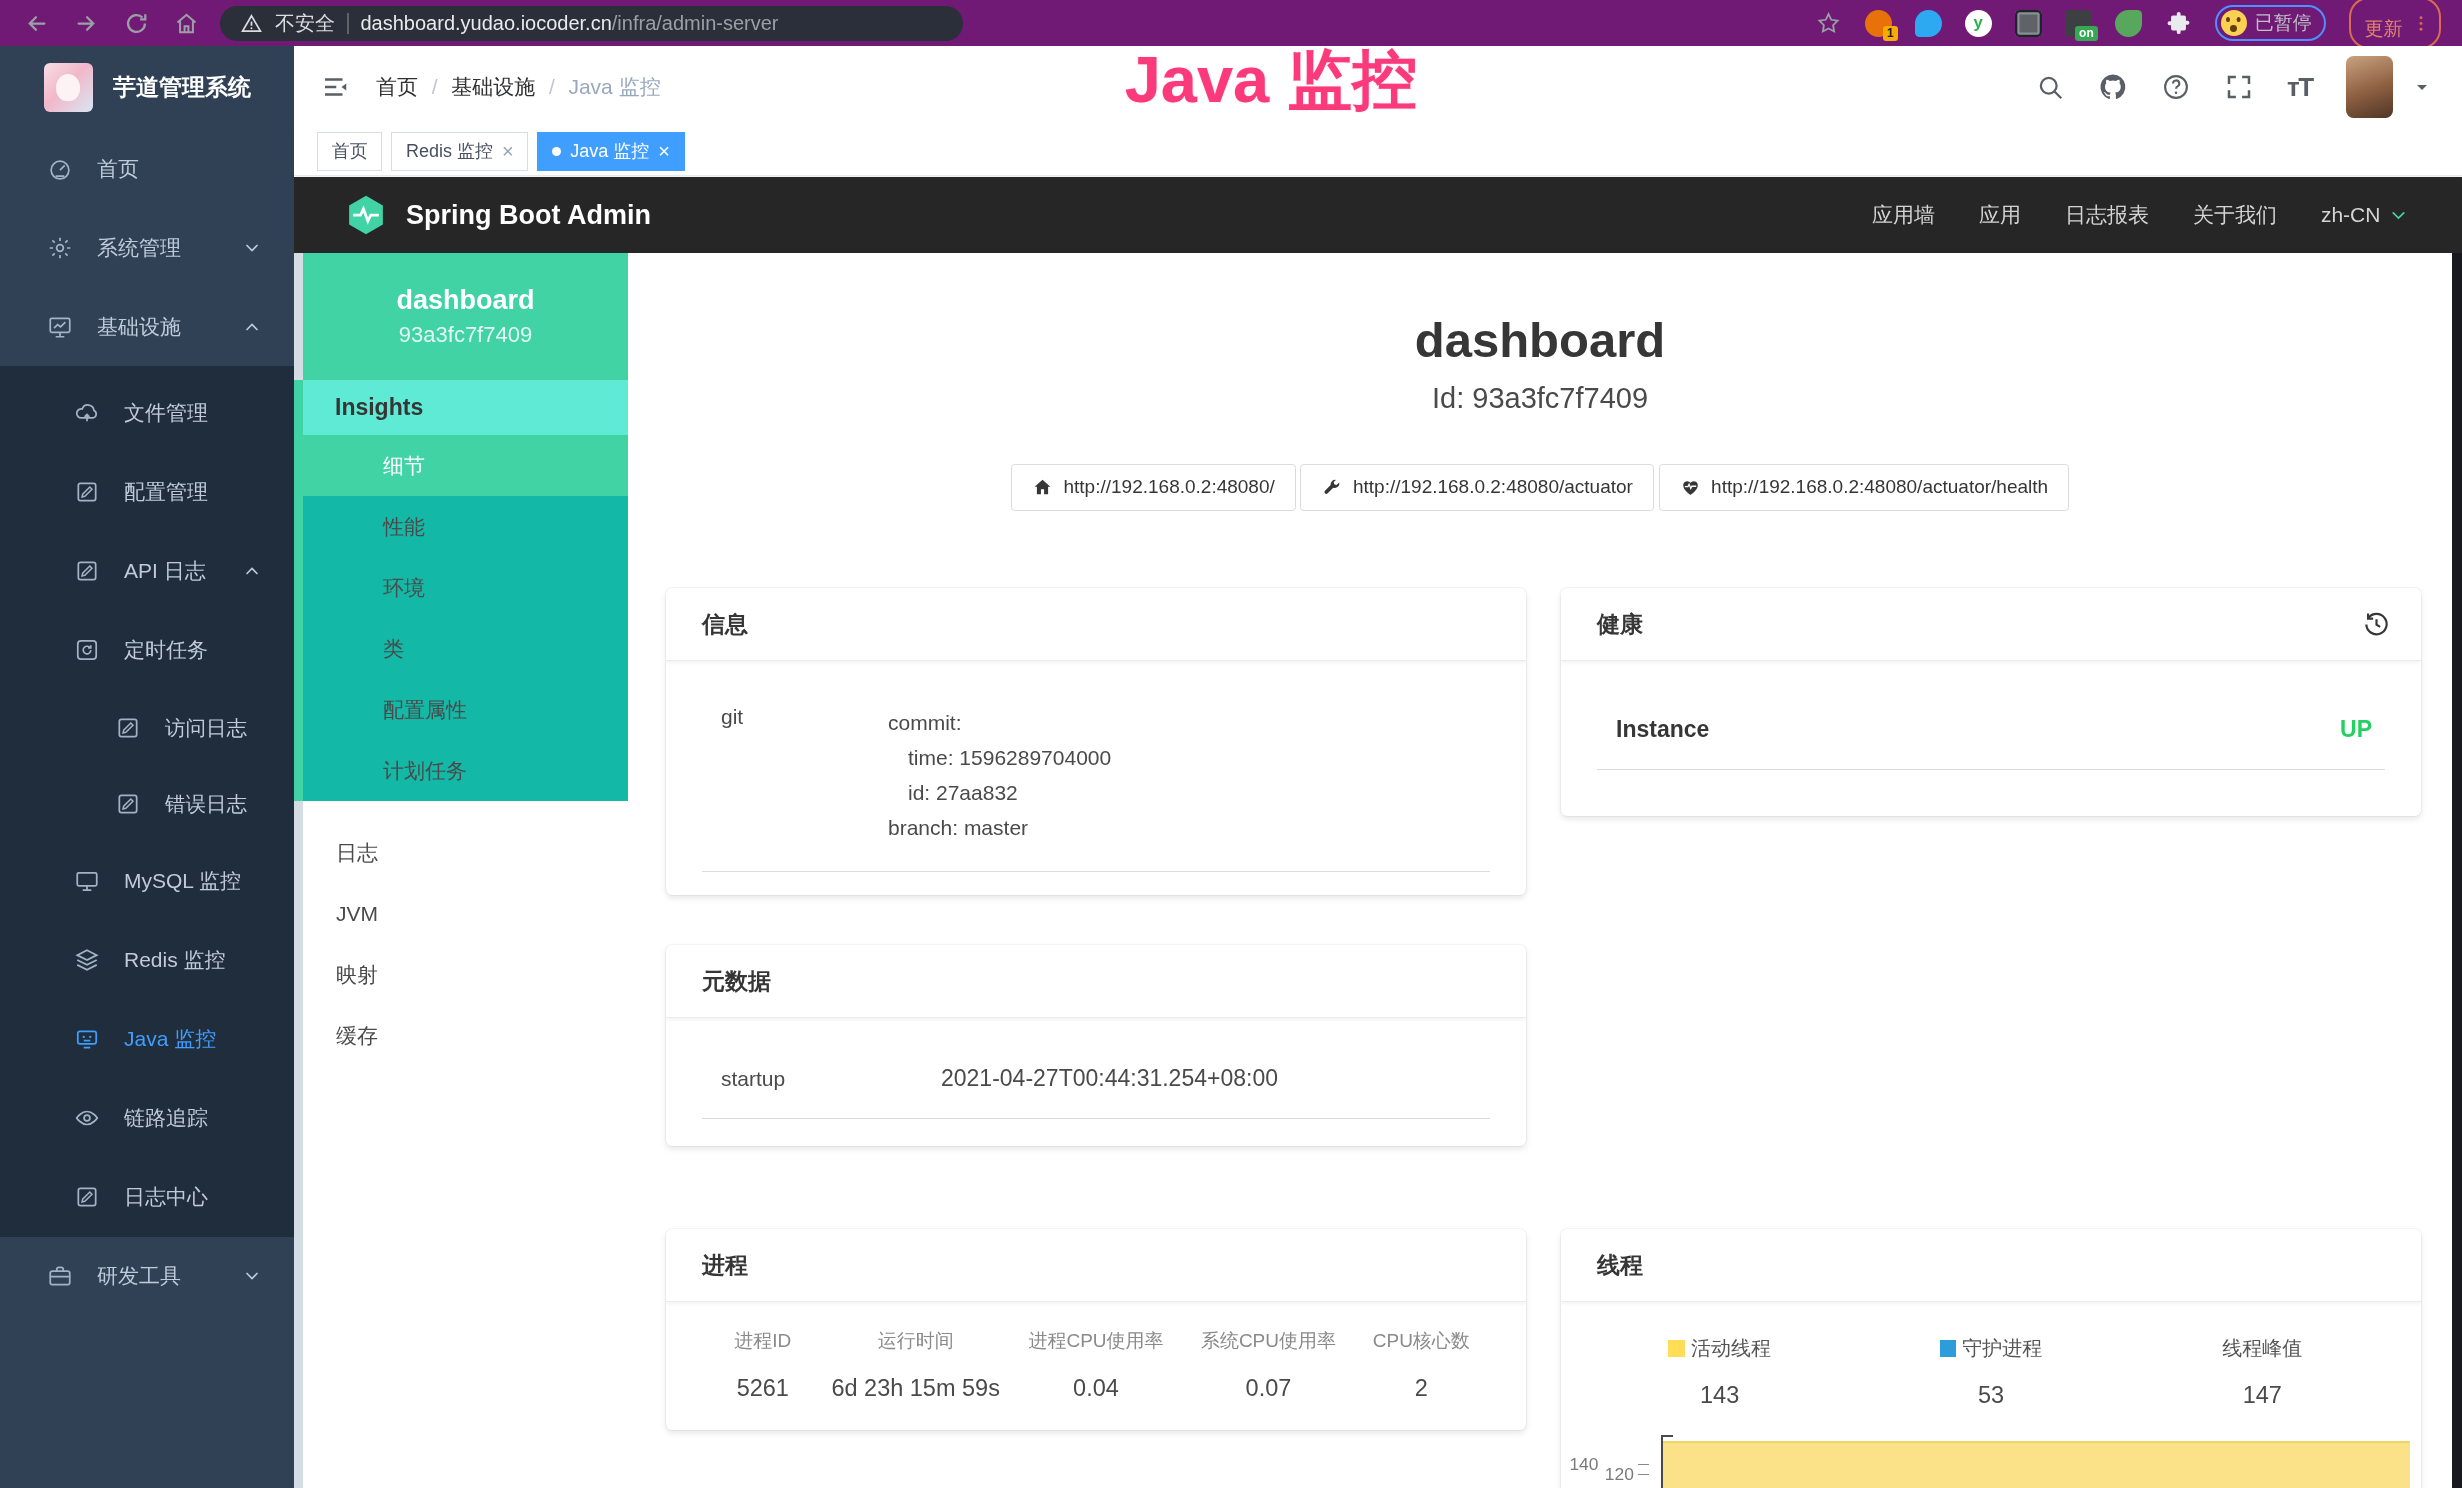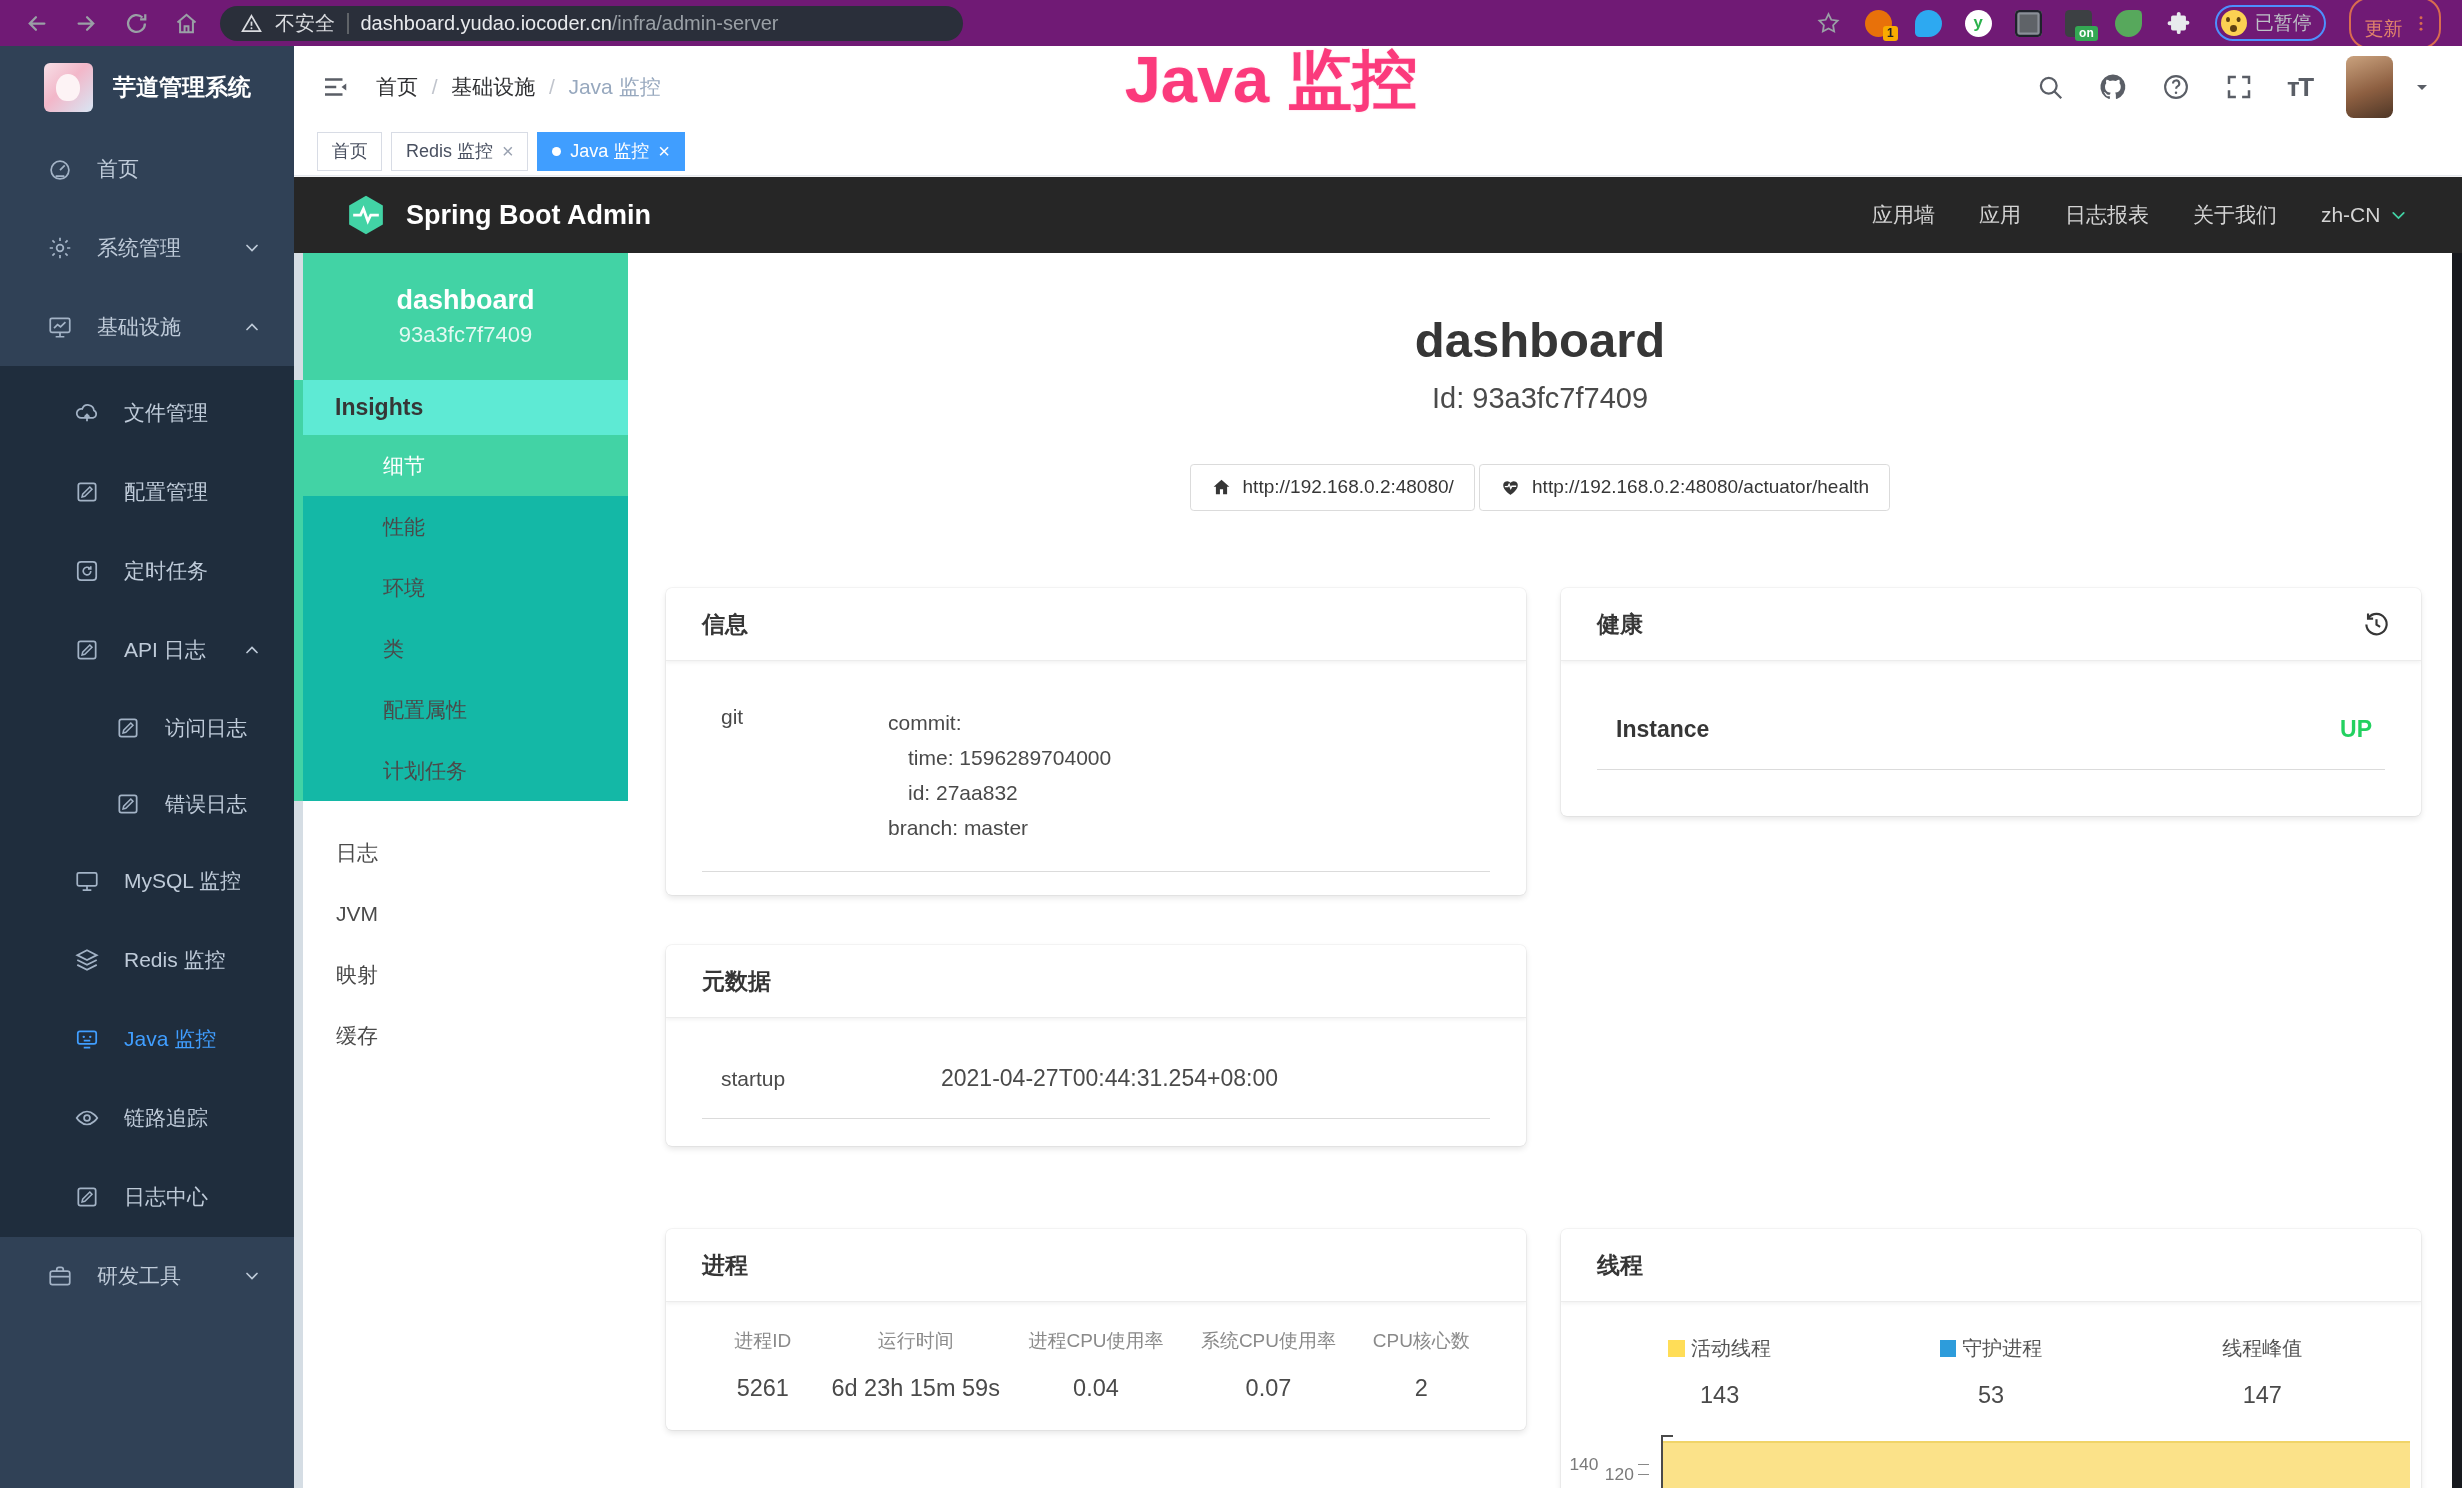--- a/index.html
+++ b/index.html
@@ -393,32 +393,32 @@
         <span>文件管理</span>
       </div>
       <div class="mi sub">
         <svg class="ic micon" viewBox="0 0 34 34" width="26" height="26">
             <use href="#i-edit"></use>
           </svg>
         <span>配置管理</span>
       </div>
       <div class="mi sub">
         <svg class="ic micon" viewBox="0 0 34 34" width="26" height="26">
-            <use href="#i-timer"></use>
-          </svg>
-        <span>定时任务</span>
-      </div>
-      <div class="mi sub">
-        <svg class="ic micon" viewBox="0 0 34 34" width="26" height="26">
             <use href="#i-edit"></use>
           </svg>
         <span>API 日志</span>
         <svg class="ic chev" viewBox="0 0 26 26" width="20" height="20">
             <use href="#i-chevu"></use>
           </svg>
+      </div>
+      <div class="mi sub">
+        <svg class="ic micon" viewBox="0 0 34 34" width="26" height="26">
+            <use href="#i-timer"></use>
+          </svg>
+        <span>定时任务</span>
       </div>
       <div class="mi sub2">
         <svg class="ic micon" viewBox="0 0 34 34" width="26" height="26">
             <use href="#i-edit"></use>
           </svg>
         <span>访问日志</span>
       </div>
       <div class="mi sub2">
         <svg class="ic micon" viewBox="0 0 34 34" width="26" height="26">
             <use href="#i-edit"></use>
@@ -567,20 +567,26 @@
     <div class="m-id">Id: 93a3fc7f7409</div>
     <div class="linksrow">
       <div class="lbtn">
         <svg class="ic lic" viewBox="0 0 28 28" width="21" height="21">
             <use href="#i-homes"></use>
           </svg>
         <span>http://192.168.0.2:48080/</span>
       </div>
       <div class="lbtn">
         <svg class="ic lic" viewBox="0 0 28 28" width="21" height="21">
+            <use href="#i-wrench"></use>
+          </svg>
+        <span>http://192.168.0.2:48080/actuator</span>
+      </div>
+      <div class="lbtn">
+        <svg class="ic lic" viewBox="0 0 28 28" width="21" height="21">
             <use href="#i-heart"></use>
           </svg>
         <span>http://192.168.0.2:48080/actuator/health</span>
       </div>
     </div>
 
     <div class="card card-info">
       <div class="chead">信息</div>
       <div class="kvrow">
         <span class="kvlabel">git</span>

